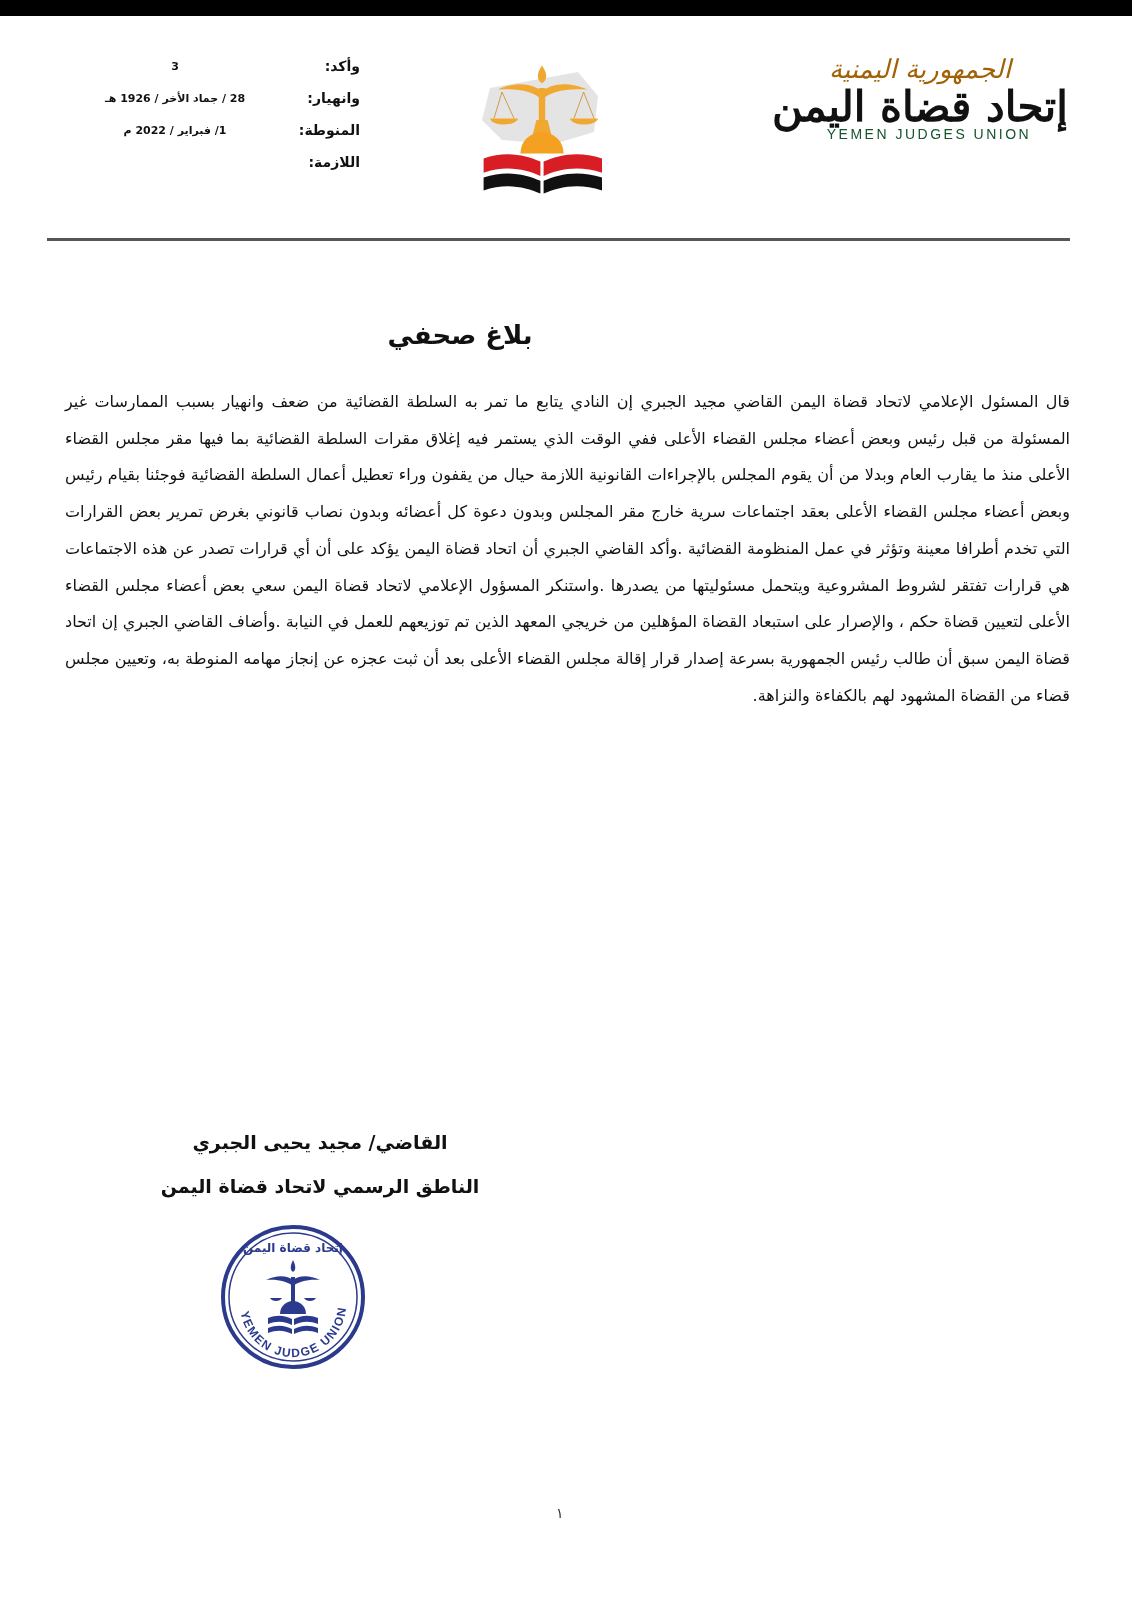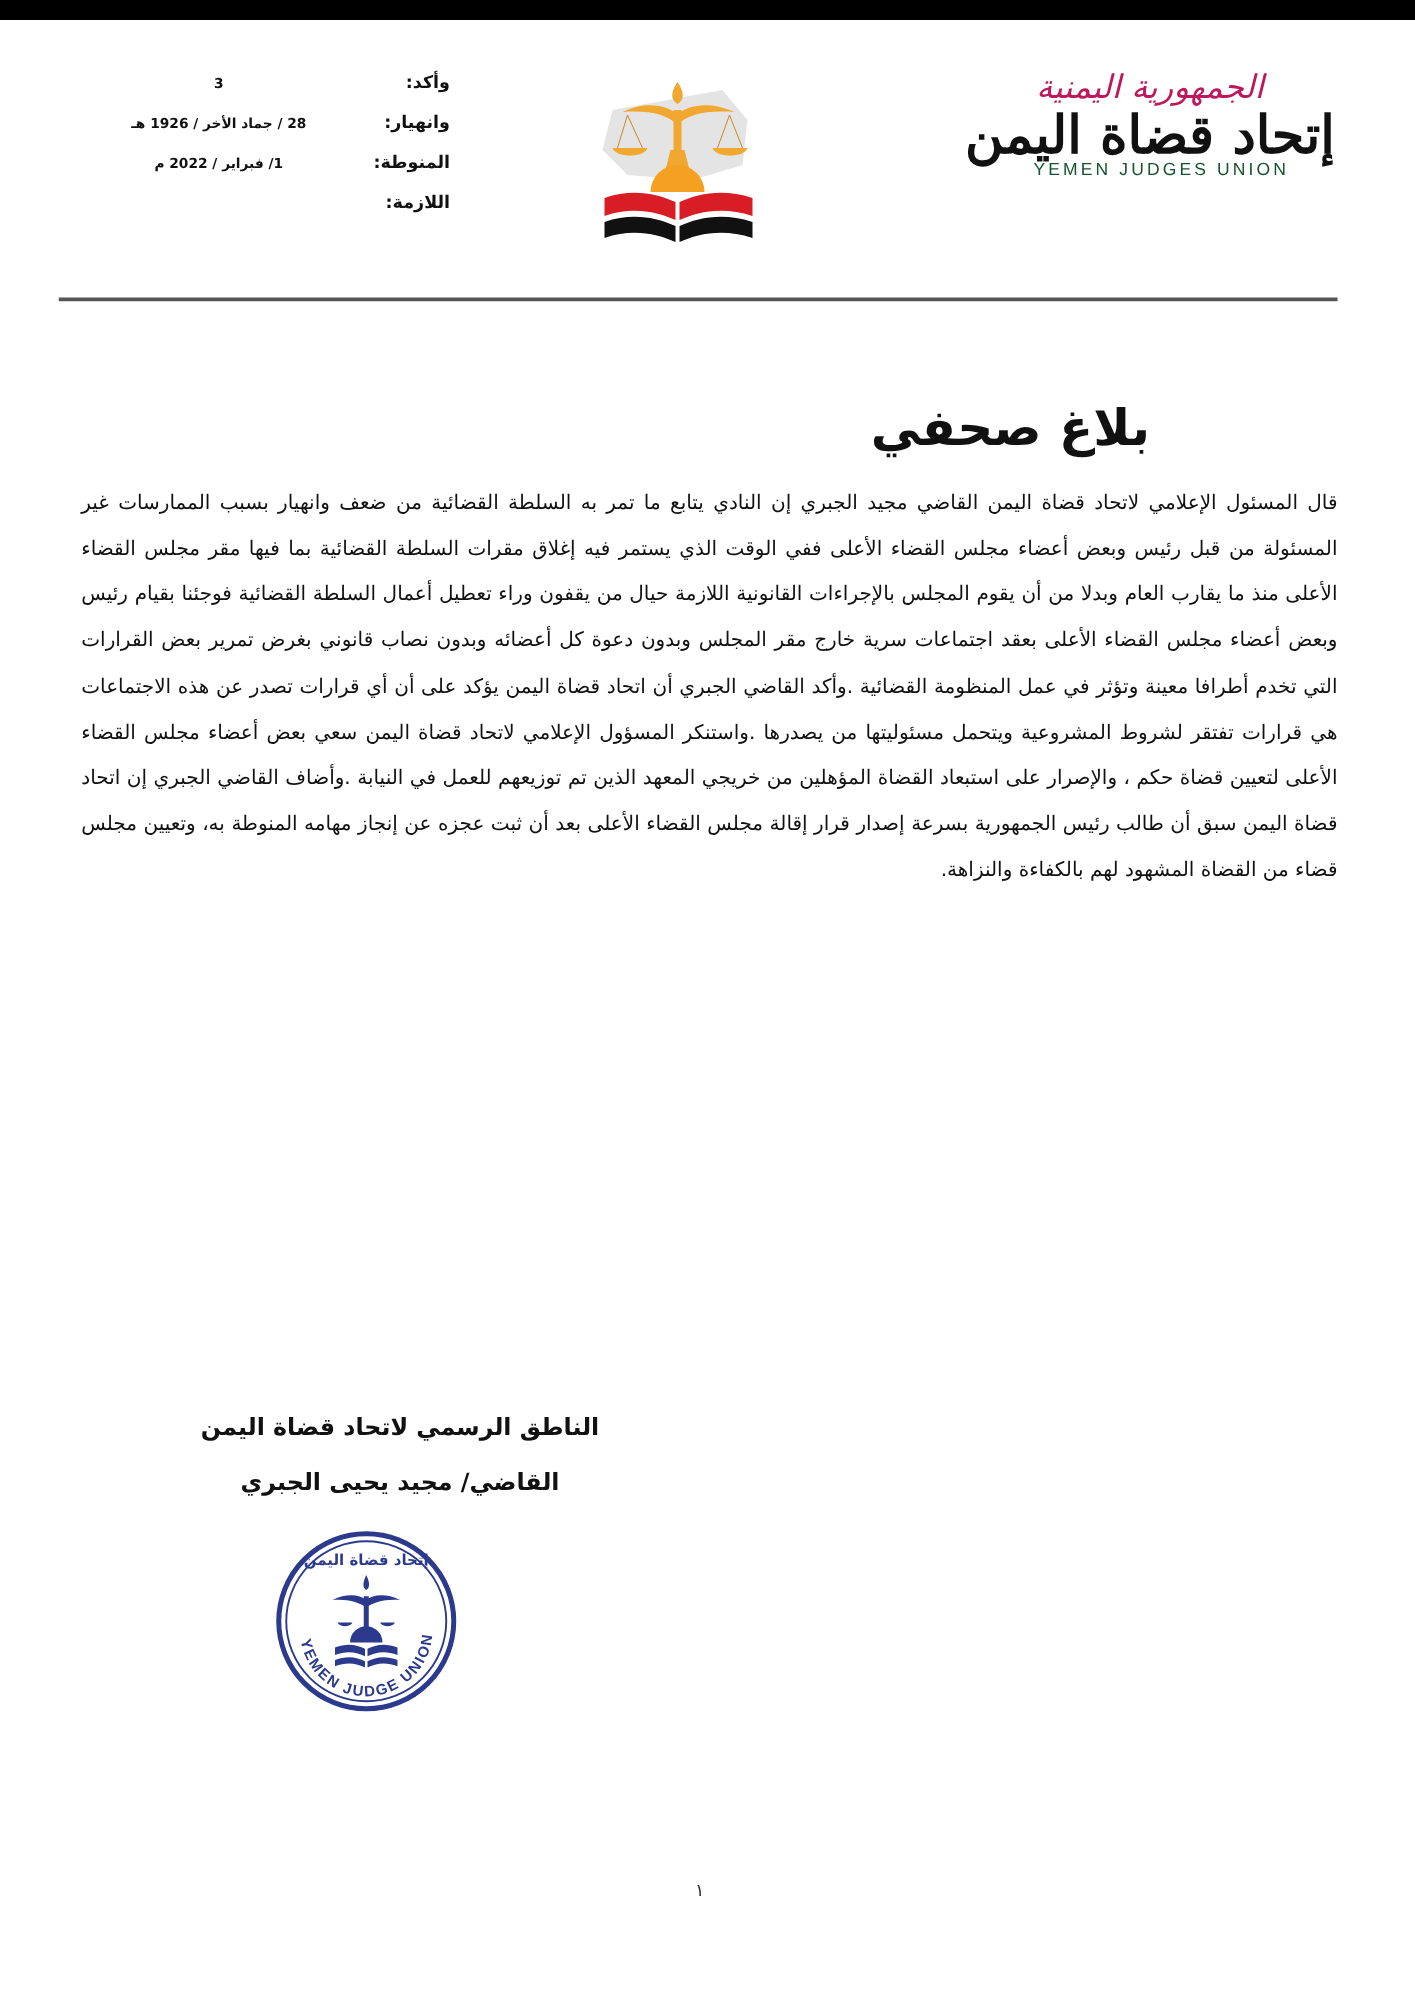--- a/index.html
+++ b/index.html
@@ -4,25 +4,25 @@
 <style>
   html, body { margin:0; padding:0; }
   body { width:1132px; height:1600px; background:#fff; position:relative; overflow:hidden; font-family:"DejaVu Sans", sans-serif; color:#111; }
   .topbar { position:absolute; left:0; top:0; width:1132px; height:16px; background:#000; }
   .meta { position:absolute; left:80px; top:50px; width:280px; direction:rtl; }
   .meta-row { display:flex; align-items:center; height:32px; }
   .meta-label { width:90px; font-weight:bold; font-size:14px; text-align:right; }
   .meta-value { flex:1; font-weight:bold; font-size:11px; text-align:center; }
   .emblem { position:absolute; left:458px; top:48px; width:160px; height:160px; }
   .brand { position:absolute; left:770px; top:50px; width:300px; height:150px; direction:rtl; text-align:center; }
-  .brand-ar1 { font-family:"DejaVu Serif", serif; font-size:26px; font-style:italic; color:#be185d; margin-top:4px; }
+  .brand-ar1 { font-family:"DejaVu Serif", serif; font-size:26px; font-style:italic; color:#a16207; margin-top:4px; }
   .brand-ar2 { font-family:"DejaVu Serif", serif; font-size:42px; font-weight:bold; color:#111; line-height:1.1; }
   .brand-en { font-family:"Liberation Sans", sans-serif; direction:ltr; font-size:14px; letter-spacing:2.5px; color:#14532d; margin-top:-4px; padding-left:18px; }
   .divider { position:absolute; left:47px; top:238px; width:1023px; height:3px; background:#555; }
-  .title { position:absolute; left:0; width:920px; top:320px; font-weight:bold; font-size:40px; direction:rtl; }
+  .title { position:absolute; left:0; width:920px; top:320px; text-align:center; font-weight:bold; font-size:26px; direction:rtl; }
   .body-text { position:absolute; left:65px; width:1005px; top:384px; direction:rtl; text-align:justify; text-align-last:right; font-family:"DejaVu Sans", sans-serif; font-size:16px; line-height:36.7px; font-weight:500; }
   .signature { position:absolute; left:120px; top:1120px; width:400px; direction:rtl; text-align:center; font-weight:bold; font-size:19px; line-height:44px; }
   .stamp { position:absolute; left:218px; top:1222px; width:150px; height:150px; }
   .page-no { position:absolute; left:556px; top:1505px; font-size:14px; color:#333; }
 </style>
 </head>
 <body>
 
 <div class="topbar"></div>
 
@@ -72,22 +72,22 @@
   <div class="brand-en">YEMEN JUDGES UNION</div>
 </div>
 
 <div class="divider"></div>
 
 <div class="title">بلاغ صحفي</div>
 
 <div class="body-text">قال المسئول الإعلامي لاتحاد قضاة اليمن القاضي مجيد الجبري إن النادي  يتابع ما تمر به السلطة القضائية من ضعف وانهيار بسبب الممارسات غير المسئولة من قبل رئيس وبعض أعضاء مجلس القضاء الأعلى ففي الوقت الذي يستمر فيه إغلاق مقرات السلطة القضائية بما فيها مقر مجلس القضاء الأعلى منذ ما يقارب العام وبدلا من أن يقوم المجلس بالإجراءات القانونية اللازمة حيال من يقفون وراء تعطيل أعمال السلطة القضائية فوجئنا بقيام رئيس وبعض أعضاء مجلس القضاء الأعلى بعقد اجتماعات سرية خارج مقر المجلس وبدون دعوة كل أعضائه وبدون نصاب قانوني بغرض تمرير بعض القرارات التي تخدم أطرافا معينة وتؤثر في عمل المنظومة القضائية .وأكد القاضي الجبري أن اتحاد قضاة اليمن يؤكد على أن أي قرارات تصدر عن هذه الاجتماعات هي قرارات تفتقر لشروط المشروعية ويتحمل مسئوليتها من يصدرها .واستنكر المسؤول الإعلامي لاتحاد قضاة اليمن سعي بعض أعضاء مجلس القضاء الأعلى لتعيين قضاة حكم ، والإصرار على استبعاد القضاة المؤهلين من خريجي المعهد الذين تم توزيعهم للعمل في النيابة .وأضاف القاضي الجبري إن اتحاد قضاة اليمن سبق أن طالب رئيس الجمهورية بسرعة إصدار قرار إقالة مجلس القضاء الأعلى بعد أن ثبت عجزه عن إنجاز مهامه المنوطة به، وتعيين مجلس قضاء من القضاة المشهود لهم بالكفاءة والنزاهة.</div>
 
 <div class="signature">
+  <div>القاضي/  مجيد يحيى الجبري</div>
   <div>الناطق الرسمي لاتحاد قضاة اليمن</div>
-  <div>القاضي/  مجيد يحيى الجبري</div>
 </div>
 
 <div class="stamp">
   <svg width="150" height="150" viewBox="0 0 150 150">
     <circle cx="75" cy="75" r="70" fill="none" stroke="#2B3A8C" stroke-width="4"></circle>
     <circle cx="75" cy="75" r="64" fill="none" stroke="#2B3A8C" stroke-width="1.5"></circle>
     <path d="M75 38 C72 44 72 48 75 50 C78 48 78 44 75 38 Z" fill="#2B3A8C"></path>
     <path d="M48 58 C60 52 70 54 75 58 C80 54 90 52 102 58 C90 57 80 60 75 64 C70 60 60 57 48 58 Z" fill="#2B3A8C"></path>
     <rect x="73" y="55" width="4" height="30" fill="#2B3A8C"></rect>
     <path d="M52 76 L64 76 C62 80 54 80 52 76 Z" fill="#2B3A8C"></path>

